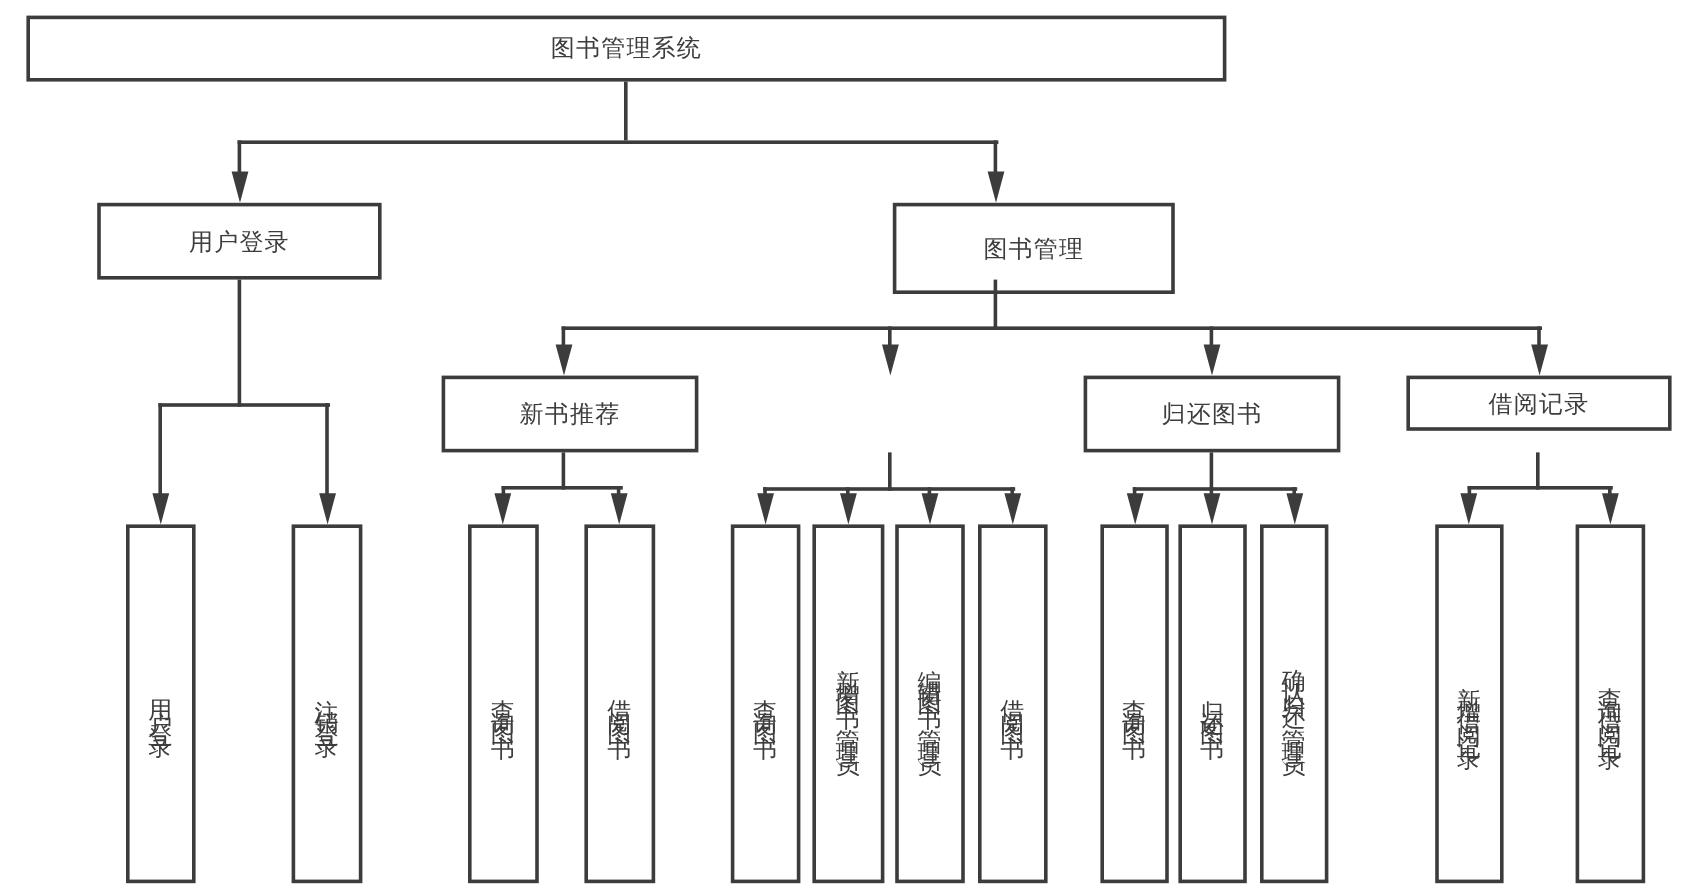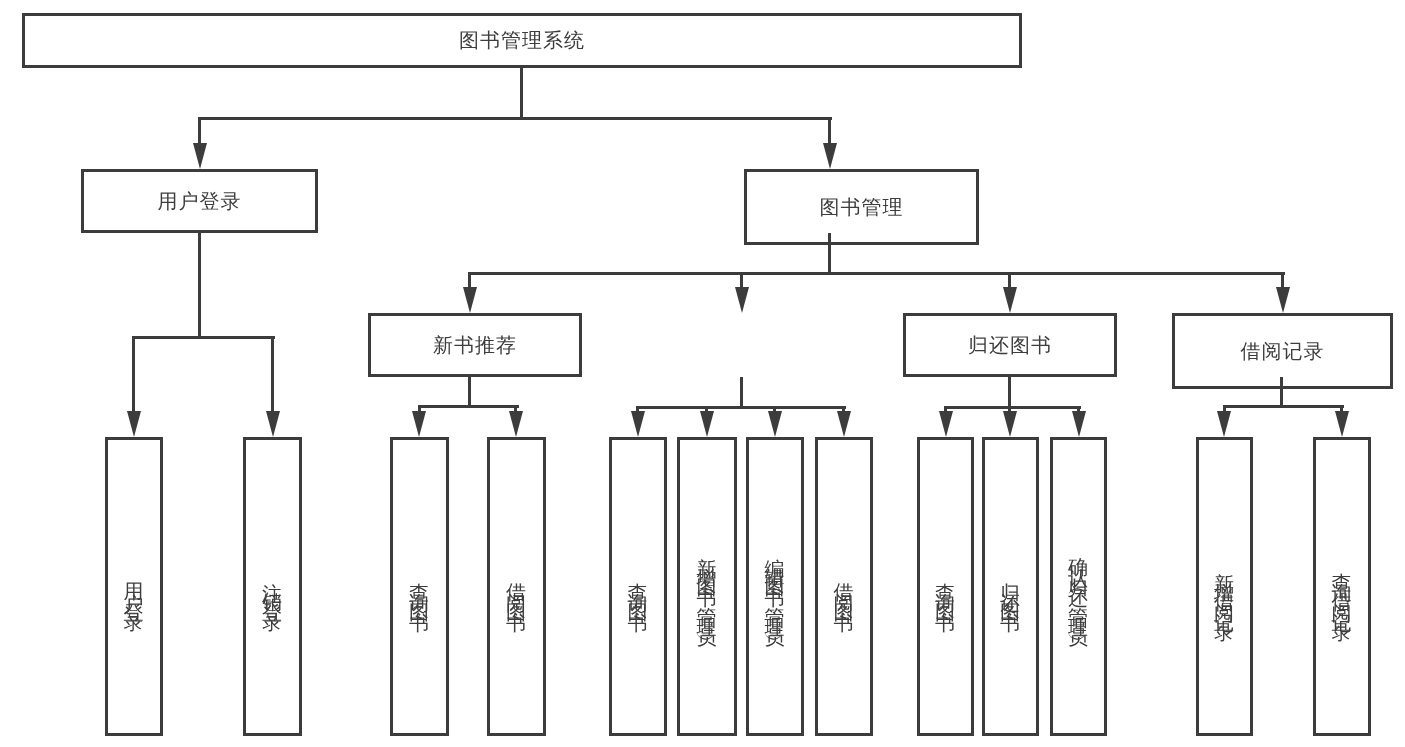--- a/index.html
+++ b/index.html
@@ -67,21 +67,21 @@
   <div class="vl" style="left:740px;top:272px;height:18px;"></div>
   <div class="vl" style="left:1008px;top:272px;height:18px;"></div>
   <div class="vl" style="left:1281px;top:272px;height:18px;"></div>
   <div class="ar" style="left:463px;top:287px;"></div>
   <div class="ar" style="left:735px;top:287px;"></div>
   <div class="ar" style="left:1003px;top:287px;"></div>
   <div class="ar" style="left:1276px;top:287px;"></div>
 
   <div class="hbox" style="left:368px;top:313px;width:214px;height:64px;">新书推荐</div>
   <div class="hbox" style="left:903px;top:313px;width:214px;height:64px;">归还图书</div>
-  <div class="hbox" style="left:1172px;top:313px;width:221px;height:76px;">借阅记录</div>
+  <div class="hbox" style="left:1172px;top:313px;width:221px;height:46px;">借阅记录</div>
 
   <div class="vl" style="left:468px;top:377px;height:31px;"></div>
   <div class="hl" style="left:418px;top:405px;width:101px;"></div>
   <div class="vl" style="left:418px;top:405px;height:9px;"></div>
   <div class="vl" style="left:514px;top:405px;height:9px;"></div>
   <div class="ar" style="left:412px;top:411px;"></div>
   <div class="ar" style="left:509px;top:411px;"></div>
 
   <div class="vl" style="left:740px;top:377px;height:32px;"></div>
   <div class="hl" style="left:636px;top:406px;width:210px;"></div>

